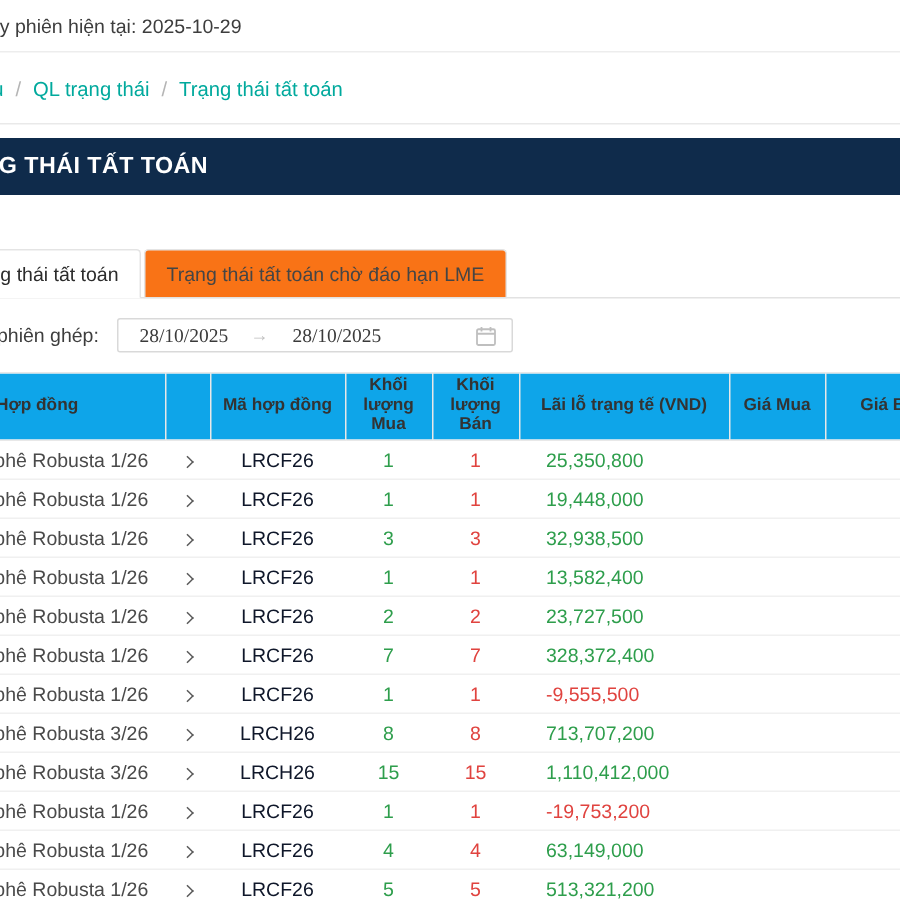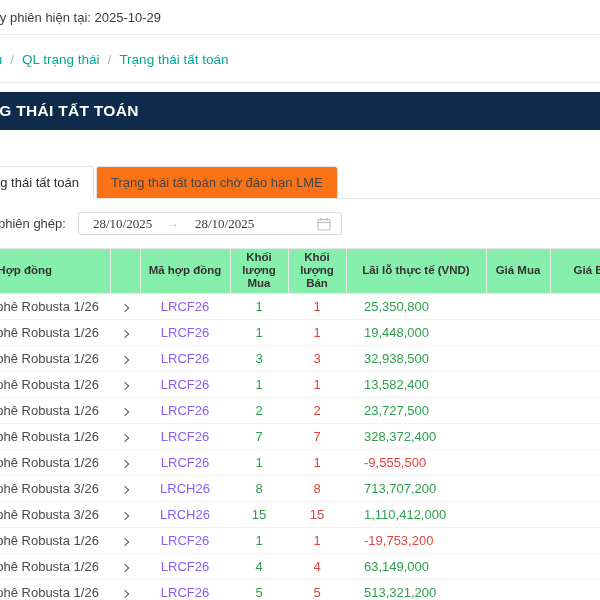--- a/index.html
+++ b/index.html
@@ -31,29 +31,29 @@
   .filter-row { display:flex; align-items:center; margin-top:13px; padding-left:24px; font-size:13px; white-space:nowrap; }
   .filter-label { color:#3d3d3d; }
   .range-picker { display:flex; align-items:center; margin-left:12px; width:264px; height:23px;
                   border:1px solid #d9d9d9; border-radius:2px; padding:0 10px 0 14px;
                   font-size:13px; color:#3a3a3a; background:#fff; cursor:pointer;font-family:Liberation Serif, serif; }
   .range-picker .date { width:70px; }
   .range-picker .arrow { color:#bfbfbf; margin:0 16px 0 4px; font-size:12px; }
   .range-picker .cal { margin-left:auto; display:flex; align-items:center; }
 
   table { table-layout:fixed; width:700px; border-collapse:collapse; margin-top:13px; }
-  thead th { background:#86efac; font-size:11.5px; font-weight:700; color:#333; text-align:center;
+  thead th { background:#0ea5e9; font-size:11.5px; font-weight:700; color:#333; text-align:center;
              vertical-align:middle; height:40px; padding:2px; line-height:1.15;
              border-top:1px solid #e8e8e8; border-bottom:1px solid #e8e8e8; border-right:1px solid #e8e8e8; }
   thead th:last-child { border-right:none; }
   tbody td { font-size:13px; height:26px; padding:0 4px; border-bottom:1px solid #f0f0f0;
              color:#444; vertical-align:middle; white-space:nowrap; overflow:hidden; }
   td.c-name { padding-left:36px; color:#4a4a4a; }
   td.c-expand { text-align:center; cursor:pointer; }
-  td.c-code { text-align:center; color:#8b5cf6; }
+  td.c-code { text-align:center; color:#0f172a; }
   td.c-buy  { text-align:center; color:#2e9e4c; }
   td.c-sell { text-align:center; color:#e0433f; }
   td.c-pnl  { padding-left:18px; }
   td.c-pnl.pos { color:#2e9e4c;margin-top:12px; }
   td.c-pnl.neg { color:#e0433f; }
 
   .chev { display:inline-block; width:6px; height:6px; border-top:1.5px solid #595959;
           border-right:1.5px solid #595959; transform:rotate(45deg); }
 </style>
 </head>
@@ -112,21 +112,21 @@
             <col style="width:64px">
             <col style="width:90px">
         </colgroup>
         <thead>
           <tr>
             <th>Hợp đồng</th>
             <th></th>
             <th>Mã hợp đồng</th>
             <th>Khối lượng Mua</th>
             <th>Khối lượng Bán</th>
-            <th>Lãi lỗ thực tế (VND)</th>
+            <th>Lãi lỗ trạng tế (VND)</th>
             <th>Giá Mua</th>
             <th>Giá Bán</th>
           </tr>
         </thead>
         <tbody id="tbody">
             <tr>
     <td class="c-name">Cà phê Robusta 1/26</td>
     <td class="c-expand"><span class="chev"></span></td>
     <td class="c-code">LRCF26</td>
     <td class="c-buy">1</td>

